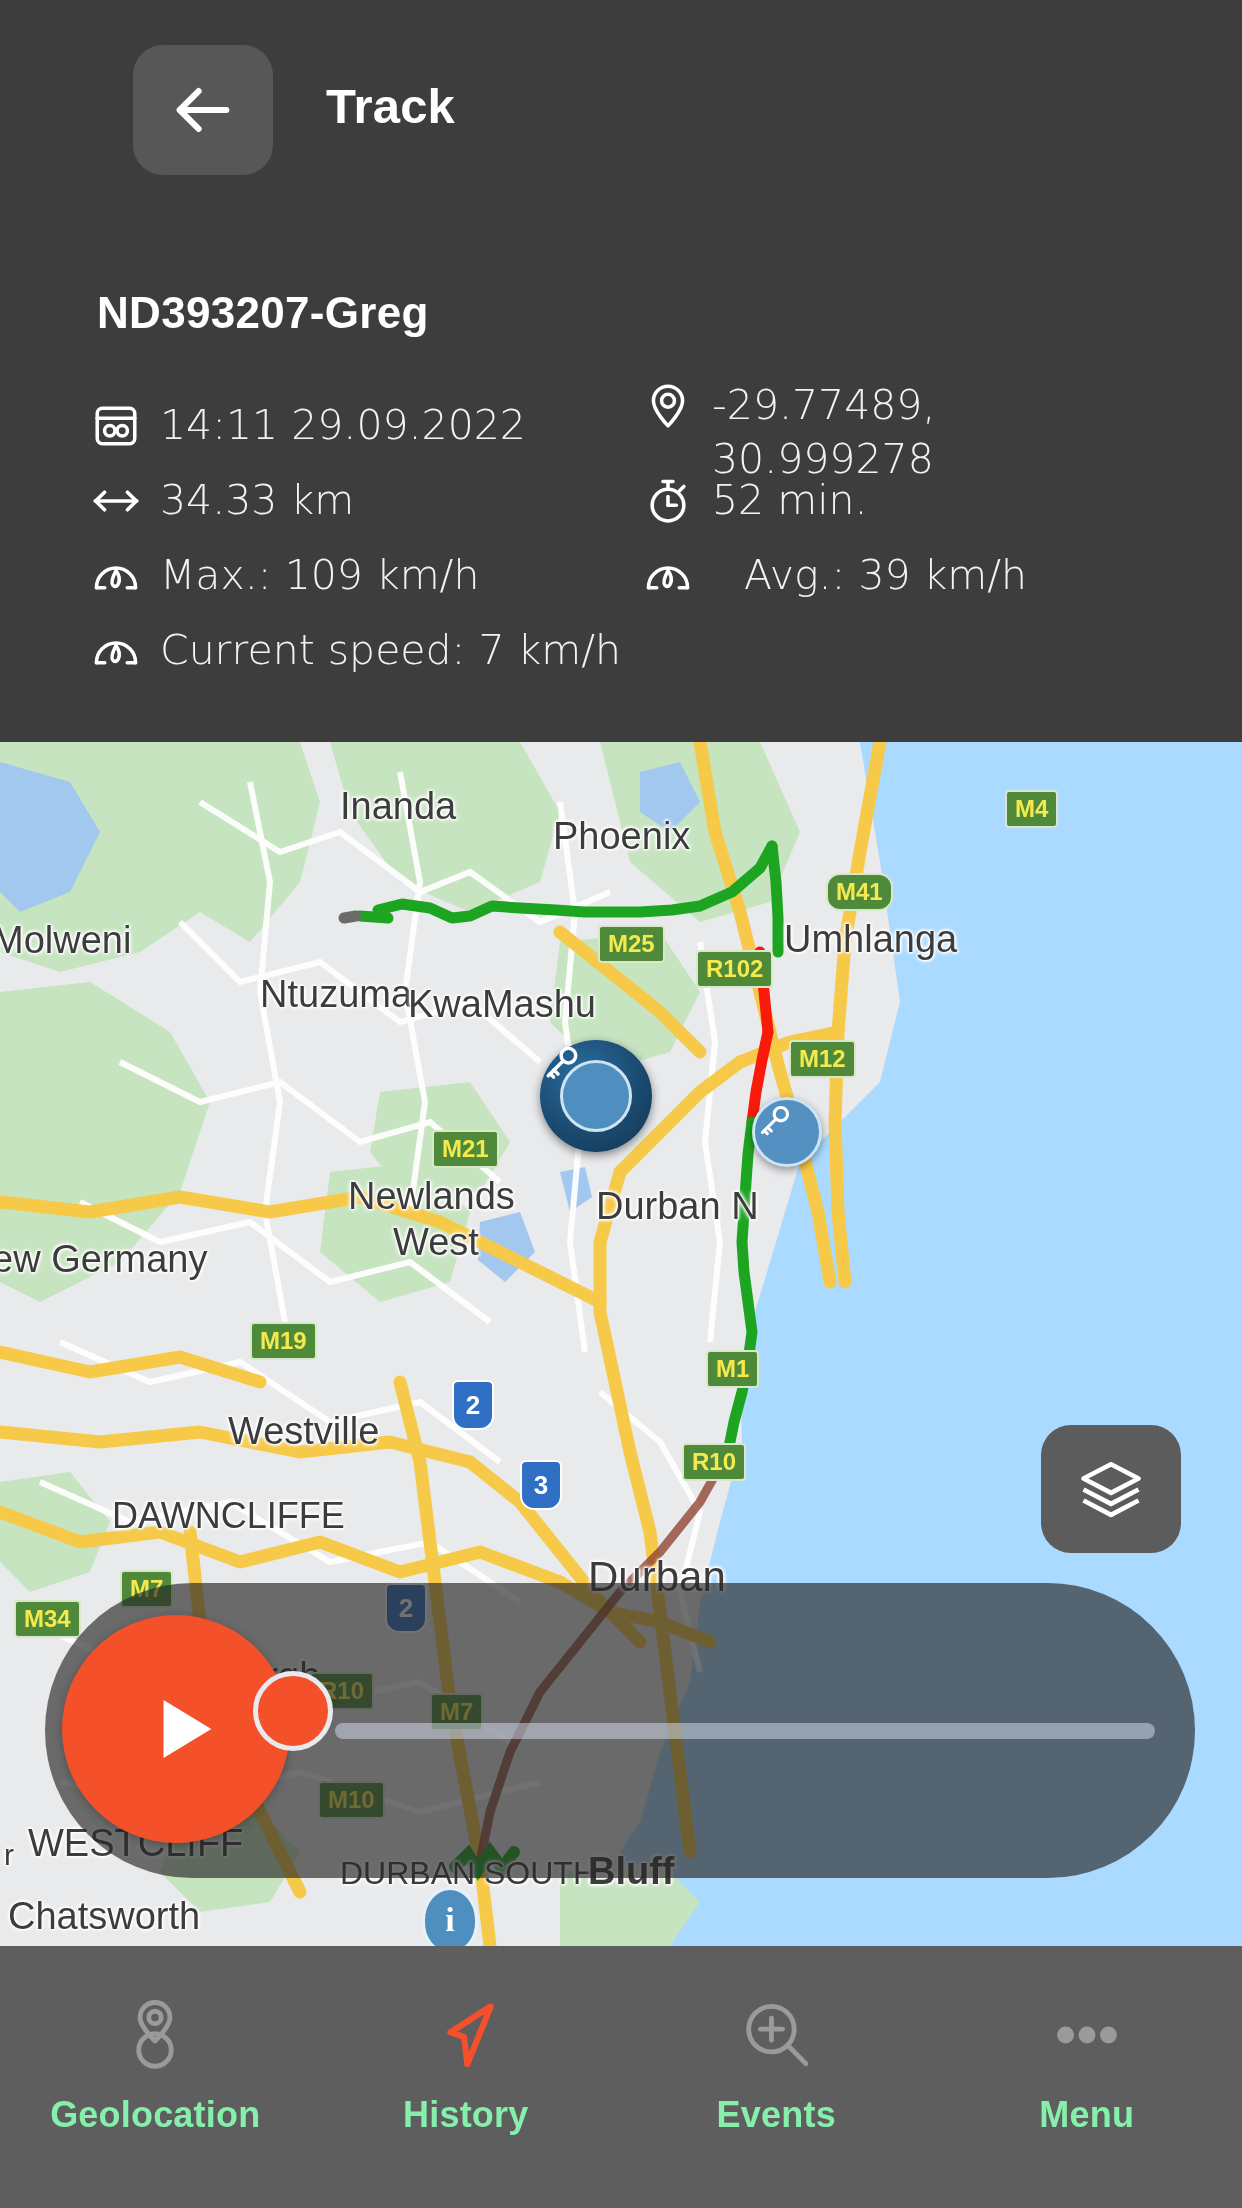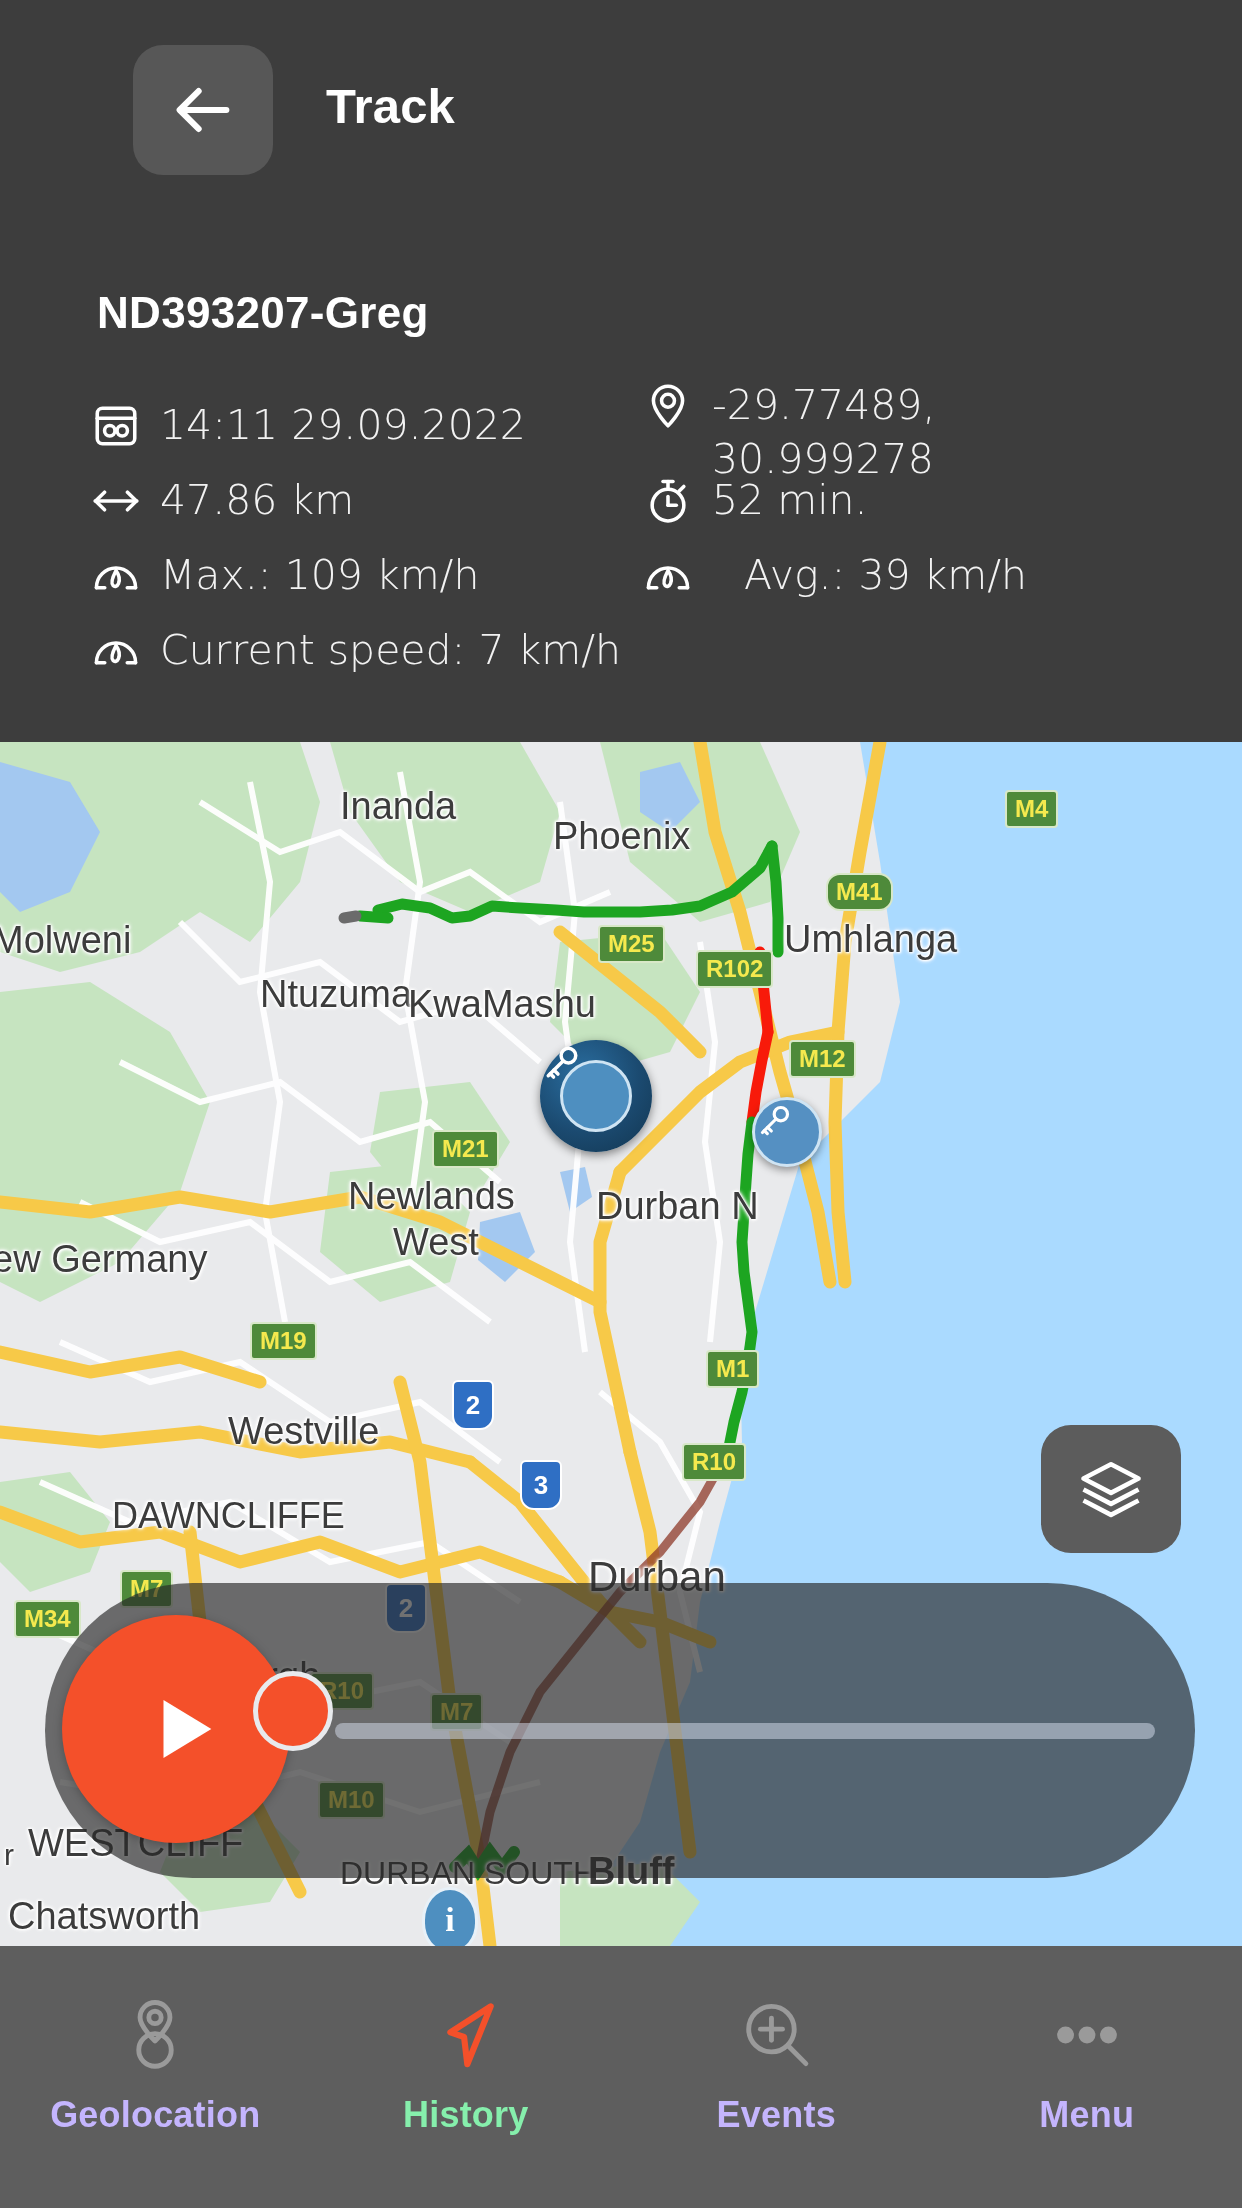--- a/index.html
+++ b/index.html
@@ -144,21 +144,21 @@
     background: #5e5e5e; display: flex; z-index: 50;
   }
   .nav-item {
     flex: 1; display: flex; flex-direction: column;
     align-items: center; justify-content: flex-start; padding-top: 44px;
   }
   .nav-icon { height: 90px; display:flex; align-items:center; justify-content:center; }
   .nav-icon svg { width: 78px; height: 78px; }
   .nav-label {
     margin-top: 14px; font-size: 36px; font-weight: bold;
-    color: #c4b5fd; letter-spacing: .2px;
+    color: #86efac; letter-spacing: .2px;
   }
   .nav-item.active .nav-label { color: #86efac; }
 </style>
 </head>
 <body>
 
 <div class="phone">
 
   <div class="map">
     <svg viewBox="0 0 1242 1204" preserveAspectRatio="none">
@@ -353,21 +353,21 @@
       </div>
 
       <div class="stat-row r-dist">
         <span class="stat-icon">
           <svg viewBox="0 0 24 24" fill="none" stroke="#ffffff" stroke-width="1.7" stroke-linecap="round" stroke-linejoin="round">
             <path d="M2 12 H22"></path>
             <path d="M6.5 7.8 L2.2 12 L6.5 16.2"></path>
             <path d="M17.5 7.8 L21.8 12 L17.5 16.2"></path>
           </svg>
         </span>
-        <span class="stat-text">47.86 km</span>
+        <span class="stat-text">34.33 km</span>
       </div>
 
       <div class="stat-row r-max">
         <span class="stat-icon">
           <svg viewBox="0 0 24 24" fill="none" stroke="#ffffff" stroke-width="1.7" stroke-linecap="round" stroke-linejoin="round">
             <path d="M2.6 17.6 A9.4 9.4 0 0 1 21.4 17.6"></path>
             <path d="M2.6 17.6 H6.6"></path>
               <path d="M17.4 17.6 H21.4"></path>
             <path d="M12 9.4 C13.6 11.6 14 13.6 13.2 15.6 C12.6 17 11.4 17.4 10.6 16.6 C9.6 15.6 10 13.2 12 9.4 Z"></path>
           </svg>

